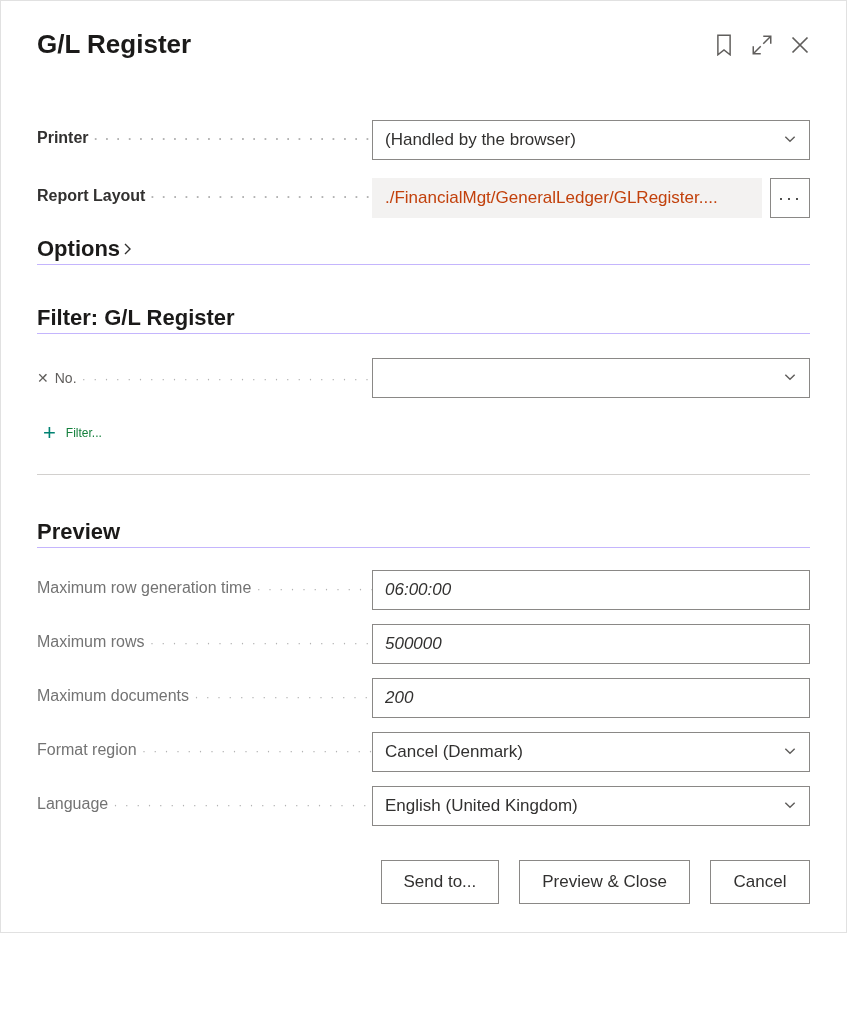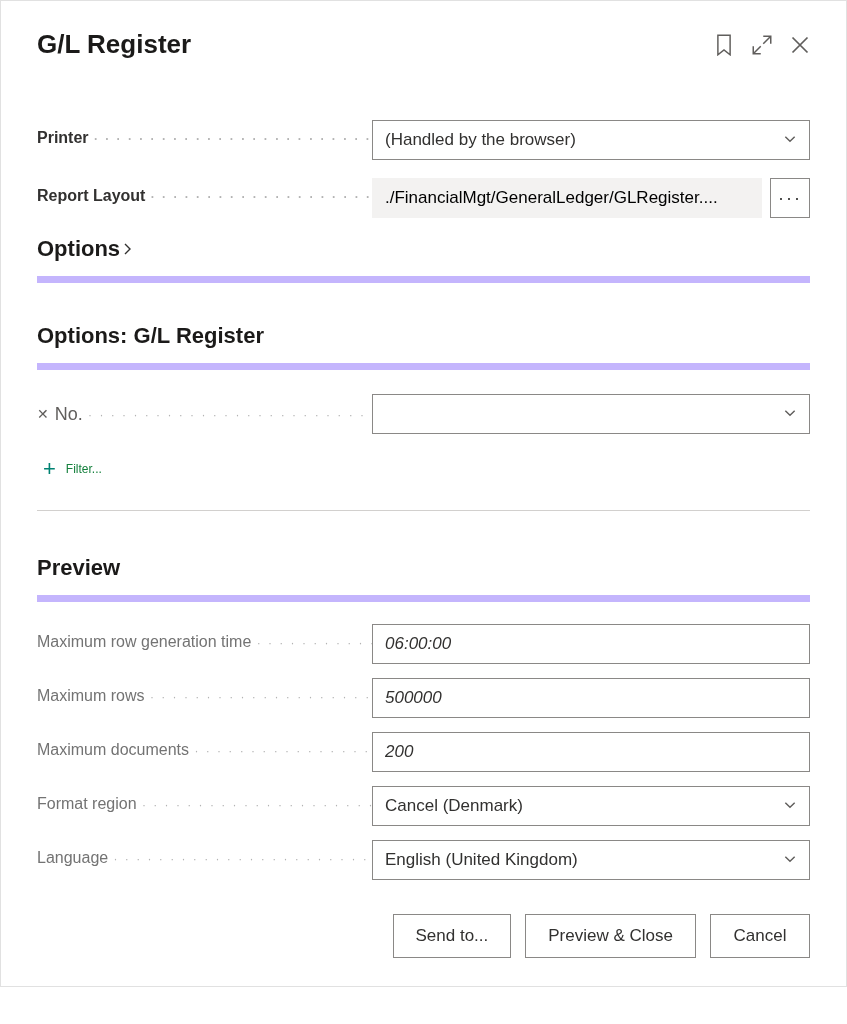--- a/index.html
+++ b/index.html
@@ -86,21 +86,21 @@
       color: #323130;
       background: #ffffff;
       display: flex;
       align-items: center;
       justify-content: space-between;
       outline: none;
     }
     .readonly-input {
       background: #f3f2f1;
       border: 1px solid #f3f2f1;
-      color: #000000;
+      color: #c2410c;
       white-space: nowrap;
       overflow: hidden;
       text-overflow: ellipsis;
     }
     .text-input {
       font-family: inherit;
       font-style: italic;
     }
     .chevron {
       color: #605e5c;
@@ -115,22 +115,22 @@
       justify-content: center;
       cursor: pointer;
       font-size: 18px;
       letter-spacing: 2px;
       background: #ffffff;
     }
     .section-heading {
       font-size: 22px;
       font-weight: 600;
       color: #1b1a19;
-      padding-bottom: 14px;
-      border-bottom: 7px solid #c4b5fd;
+      padding-bottom: 2px;
+      border-bottom: 1px solid #c4b5fd;
       display: flex;
       align-items: center;
       gap: 2px;
     }
     .section-heading.with-gap {
       margin-top: 18px;
       margin-bottom: 22px;
     }
     .options-chevron {
       font-size: 16px;
@@ -152,21 +152,21 @@
       align-items: center;
       gap: 6px;
       overflow: hidden;
     }
     .filter-x {
       font-size: 14px;
       color: #605e5c;
       cursor: pointer;
     }
     .filter-label-text {
-      font-size: 18px;
+      font-size: 14px;
       color: #605e5c;
     }
     .add-filter {
       display: flex;
       align-items: center;
       gap: 10px;
       margin-left: 6px;
       margin-bottom: 28px;
       cursor: pointer;
     }
@@ -183,21 +183,21 @@
       border: none;
       border-top: 1px solid #d2d0ce;
       margin-bottom: 44px;
     }
     .advanced-fields .field-row {
       margin-bottom: 14px;
     }
     .footer {
       display: flex;
       justify-content: flex-end;
-      gap: 14px;
+      gap: 20px;
       margin-top: 24px;
       padding-top: 10px;
     }
     .btn {
       min-width: 100px;
       height: 44px;
       padding: 0 22px;
       border: 1px solid #8a8886;
       background: #ffffff;
       font-size: 17px;
@@ -264,21 +264,21 @@
       <span>Options</span>
       <span class="options-chevron">
         <svg width="12" height="14" viewBox="0 0 10 14" fill="none" stroke="#323130" stroke-width="1.4">
             <path d="M2 2l5 5-5 5"></path>
           </svg>
       </span>
     </div>
   </div>
 
   <div>
-    <div class="section-heading">Options: G/L Register</div>
+    <div class="section-heading">Filter: G/L Register</div>
 
     <div class="filter-row">
       <div class="filter-label-wrap">
         <span class="filter-x">✕</span>
         <span class="dotted-leader"><span class="filter-label-text">No.</span></span>
       </div>
       <div class="field-input-wrap">
         <div class="select-input">
           <span></span>
           <span class="chevron">

